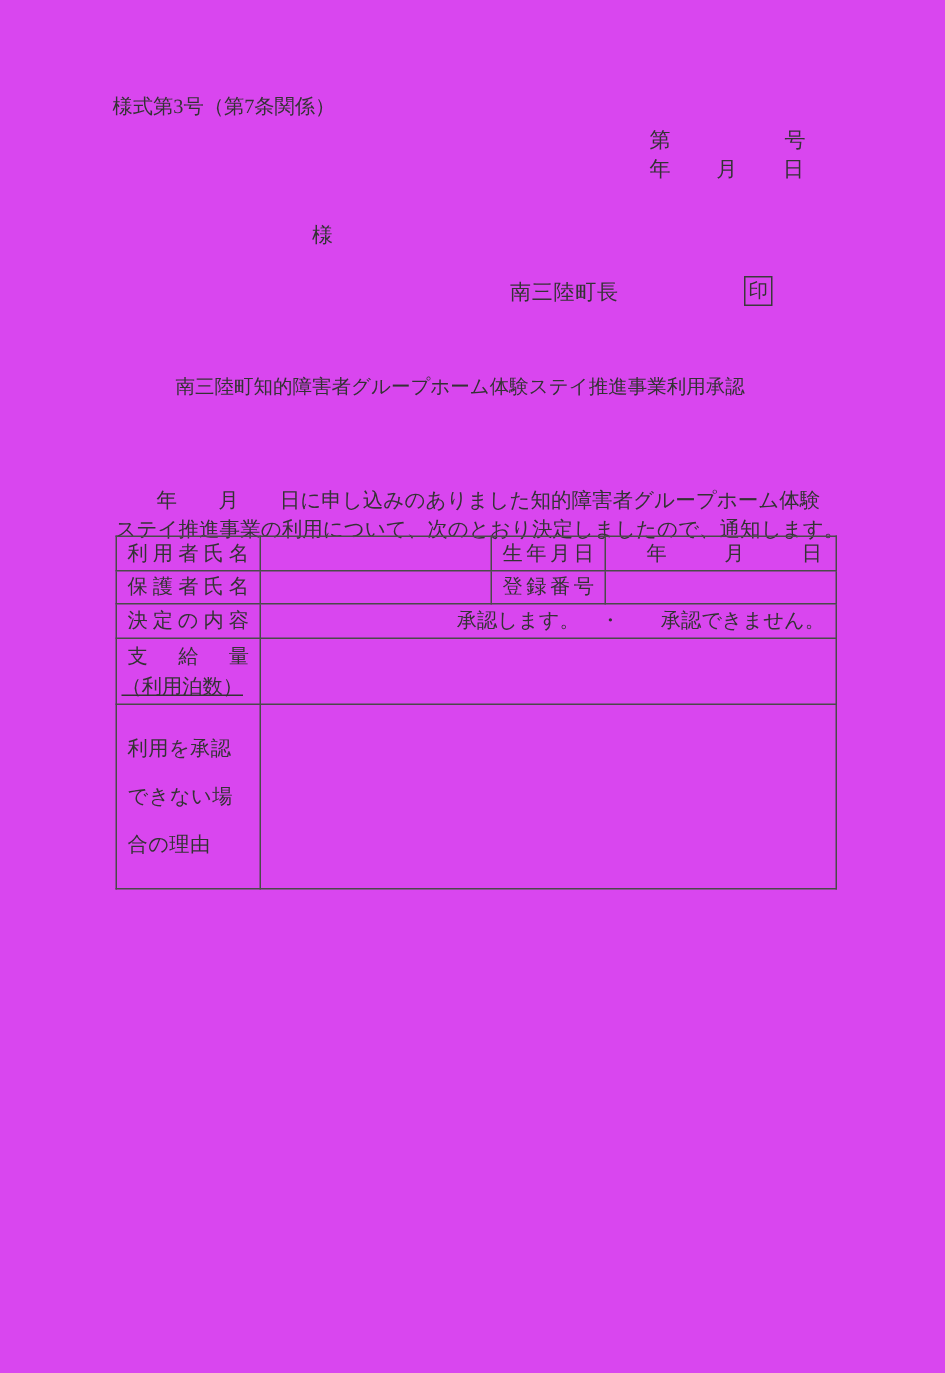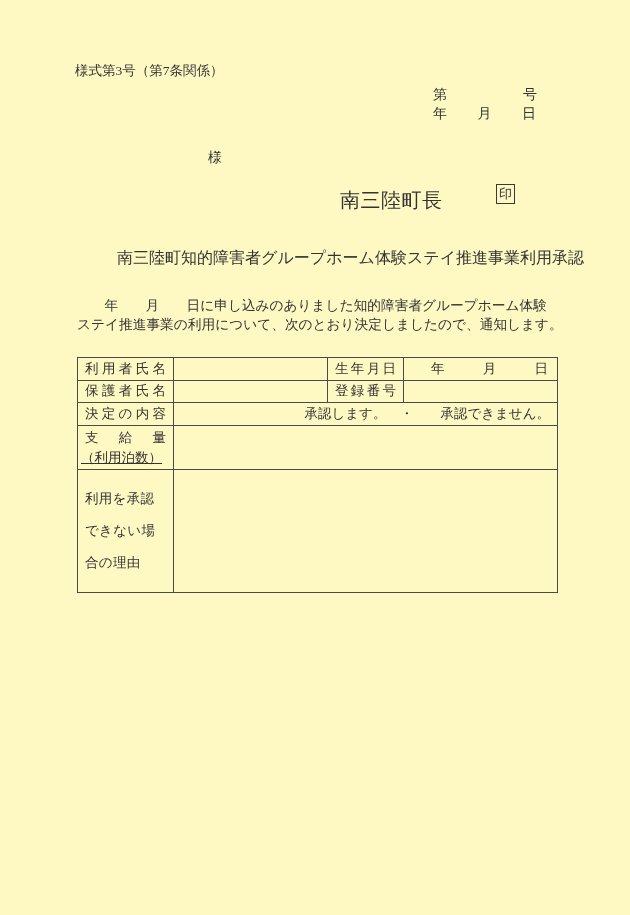--- a/index.html
+++ b/index.html
@@ -5,44 +5,44 @@
   * { margin: 0; padding: 0; box-sizing: border-box; }
   html, body { background: #fbfbfc; }
   body {
     font-family: "Liberation Serif", "DejaVu Serif", serif;
     color: #333;
   }
   .page {
     position: relative;
     width: 630px;
     height: 915px;
-    background: #fef9c3;
+    background: #d946ef;
     overflow: hidden;
     font-size: 13.7px;
     line-height: 1.4;
   }
   .abs { position: absolute; white-space: nowrap; }
 
   
   .form-label   { left: 75px;  top: 62px;  font-size: 13.5px; }
   .doc-no-line  { left: 433px; top: 85px;  width: 104px; display: flex; justify-content: space-between; font-size: 14px; }
   .date-line    { left: 433px; top: 104px; width: 103px; display: flex; justify-content: space-between; font-size: 14px; }
   .addressee    { left: 208px; top: 148px; font-size: 14px; }
-  .issuer       { left: 340px; top: 186px; font-size: 20px; letter-spacing: 0.5px; }
+  .issuer       { left: 340px; top: 186px; font-size: 14px; letter-spacing: 0.5px; }
   .seal-box {
     left: 496px; top: 184px;
     border: 1px solid #3a3a3a;
     font-size: 13px;
     padding: 1px 2px;
     line-height: 1.25;
   }
 
   
-  .doc-title { left: 117px; top: 246px; font-size: 16px; line-height: 23px; }
-  .body-par  { left: 77px;  top: 296px; font-size: 13.7px; line-height: 19px; }
+  .doc-title { left: 117px; top: 246px; font-size: 13px; line-height: 23px; }
+  .body-par  { left: 77px;  top: 324px; font-size: 13.7px; line-height: 19px; }
 
   
   .form-table-wrap { left: 77px; top: 357px; }
   table.form-table {
     border-collapse: collapse;
     table-layout: fixed;
     width: 480px;
   }
   table.form-table td {
     border: 1px solid #4a4a4a;

